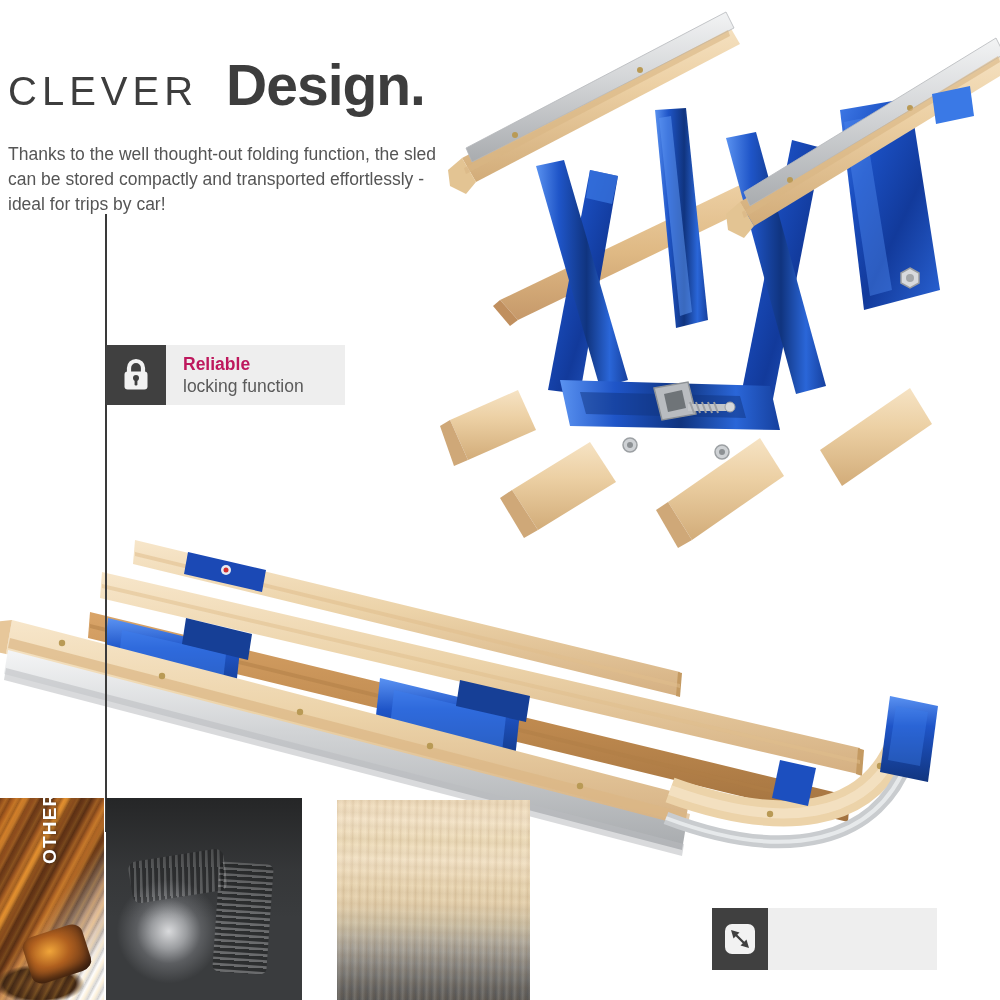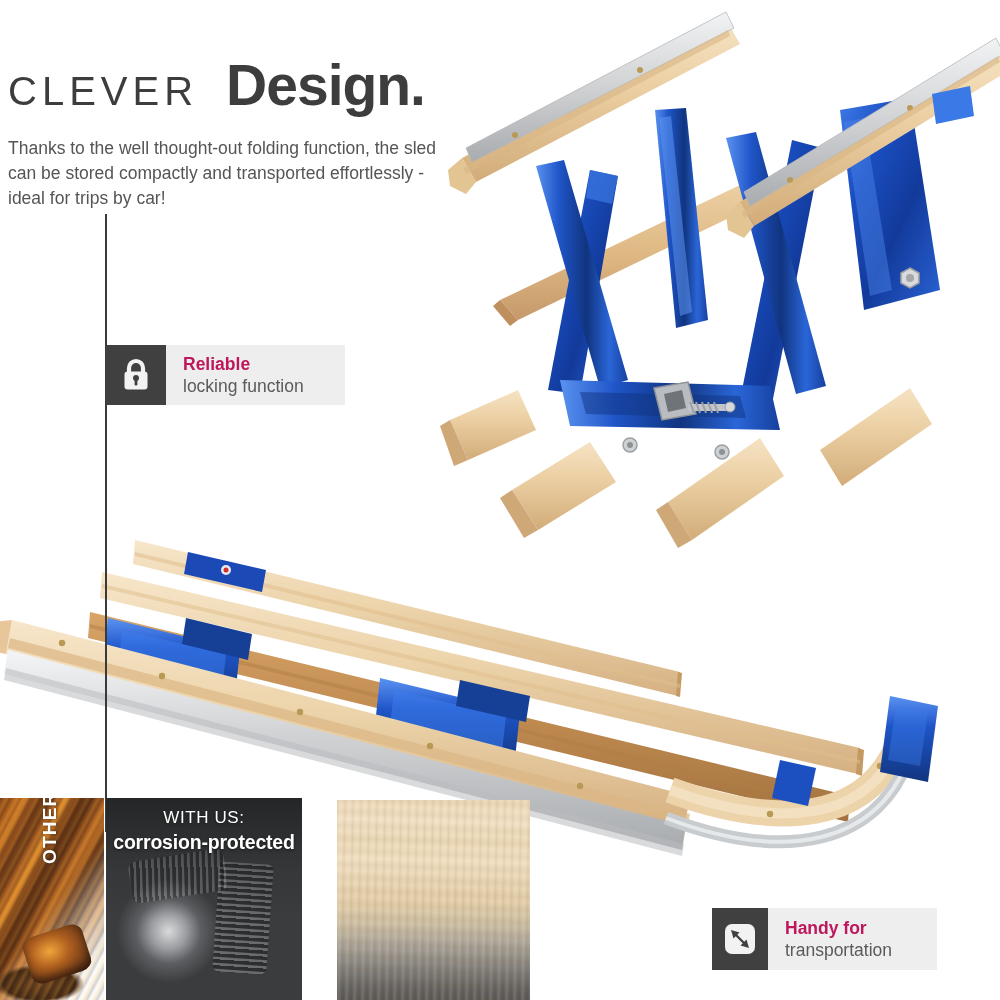--- a/index.html
+++ b/index.html
@@ -34,21 +34,21 @@
   #headline-bold {
     font-size: 57px;
     font-weight: 700;
     color: #3d3d3d;
     letter-spacing: -1px;
     margin-left: 28px;
   }
   #subhead {
     position: absolute;
     left: 8px;
-    top: 136px;
+    top: 142px;
     width: 450px;
     font-size: 17.5px;
     line-height: 25px;
     color: #555555;
     font-weight: 400;
   }
 
   
   #connector-line {
     position: absolute;
@@ -526,42 +526,34 @@
 
   <div id="badge-transport" class="badge">
     <div class="badge-icon">
       <svg width="34" height="34" viewBox="0 0 34 34" aria-hidden="true">
         <rect x="2" y="2" width="30" height="30" rx="7" fill="#f2f2f2"></rect>
         <line x1="10" y1="10" x2="24" y2="24" stroke="#404040" stroke-width="2.3"></line>
         <polygon points="8,8 16.5,10.5 10.5,16.5" fill="#404040"></polygon>
         <polygon points="26,26 17.5,23.5 23.5,17.5" fill="#404040"></polygon>
       </svg>
     </div>
-    <div class="badge-text">
-      <div class="badge-title">Handy for</div>
-      <div class="badge-sub">transportation</div>
-    </div>
   </div>
 
   <div id="panel-others">
     <div class="rust-bg"></div>
     <div class="rust-stripes"></div>
     <div class="rust-bolt-head"></div>
     <div id="label-others">OTHERS</div>
   </div>
 
   <div id="panel-withus">
     <div class="steel-bg"></div>
     <div class="steel-threads"></div>
     <div class="steel-threads2"></div>
     <div class="steel-shade"></div>
-    <div id="withus-text">
-      <div id="withus-line1">WITH US:</div>
-      <div id="withus-line2">corrosion-protected</div>
-    </div>
   </div>
 
   <div id="panel-beech">
     <div class="wood-bg"></div>
     <div class="wood-grain"></div>
     <div id="beech-text">
     </div>
   </div>
 
 </div>

